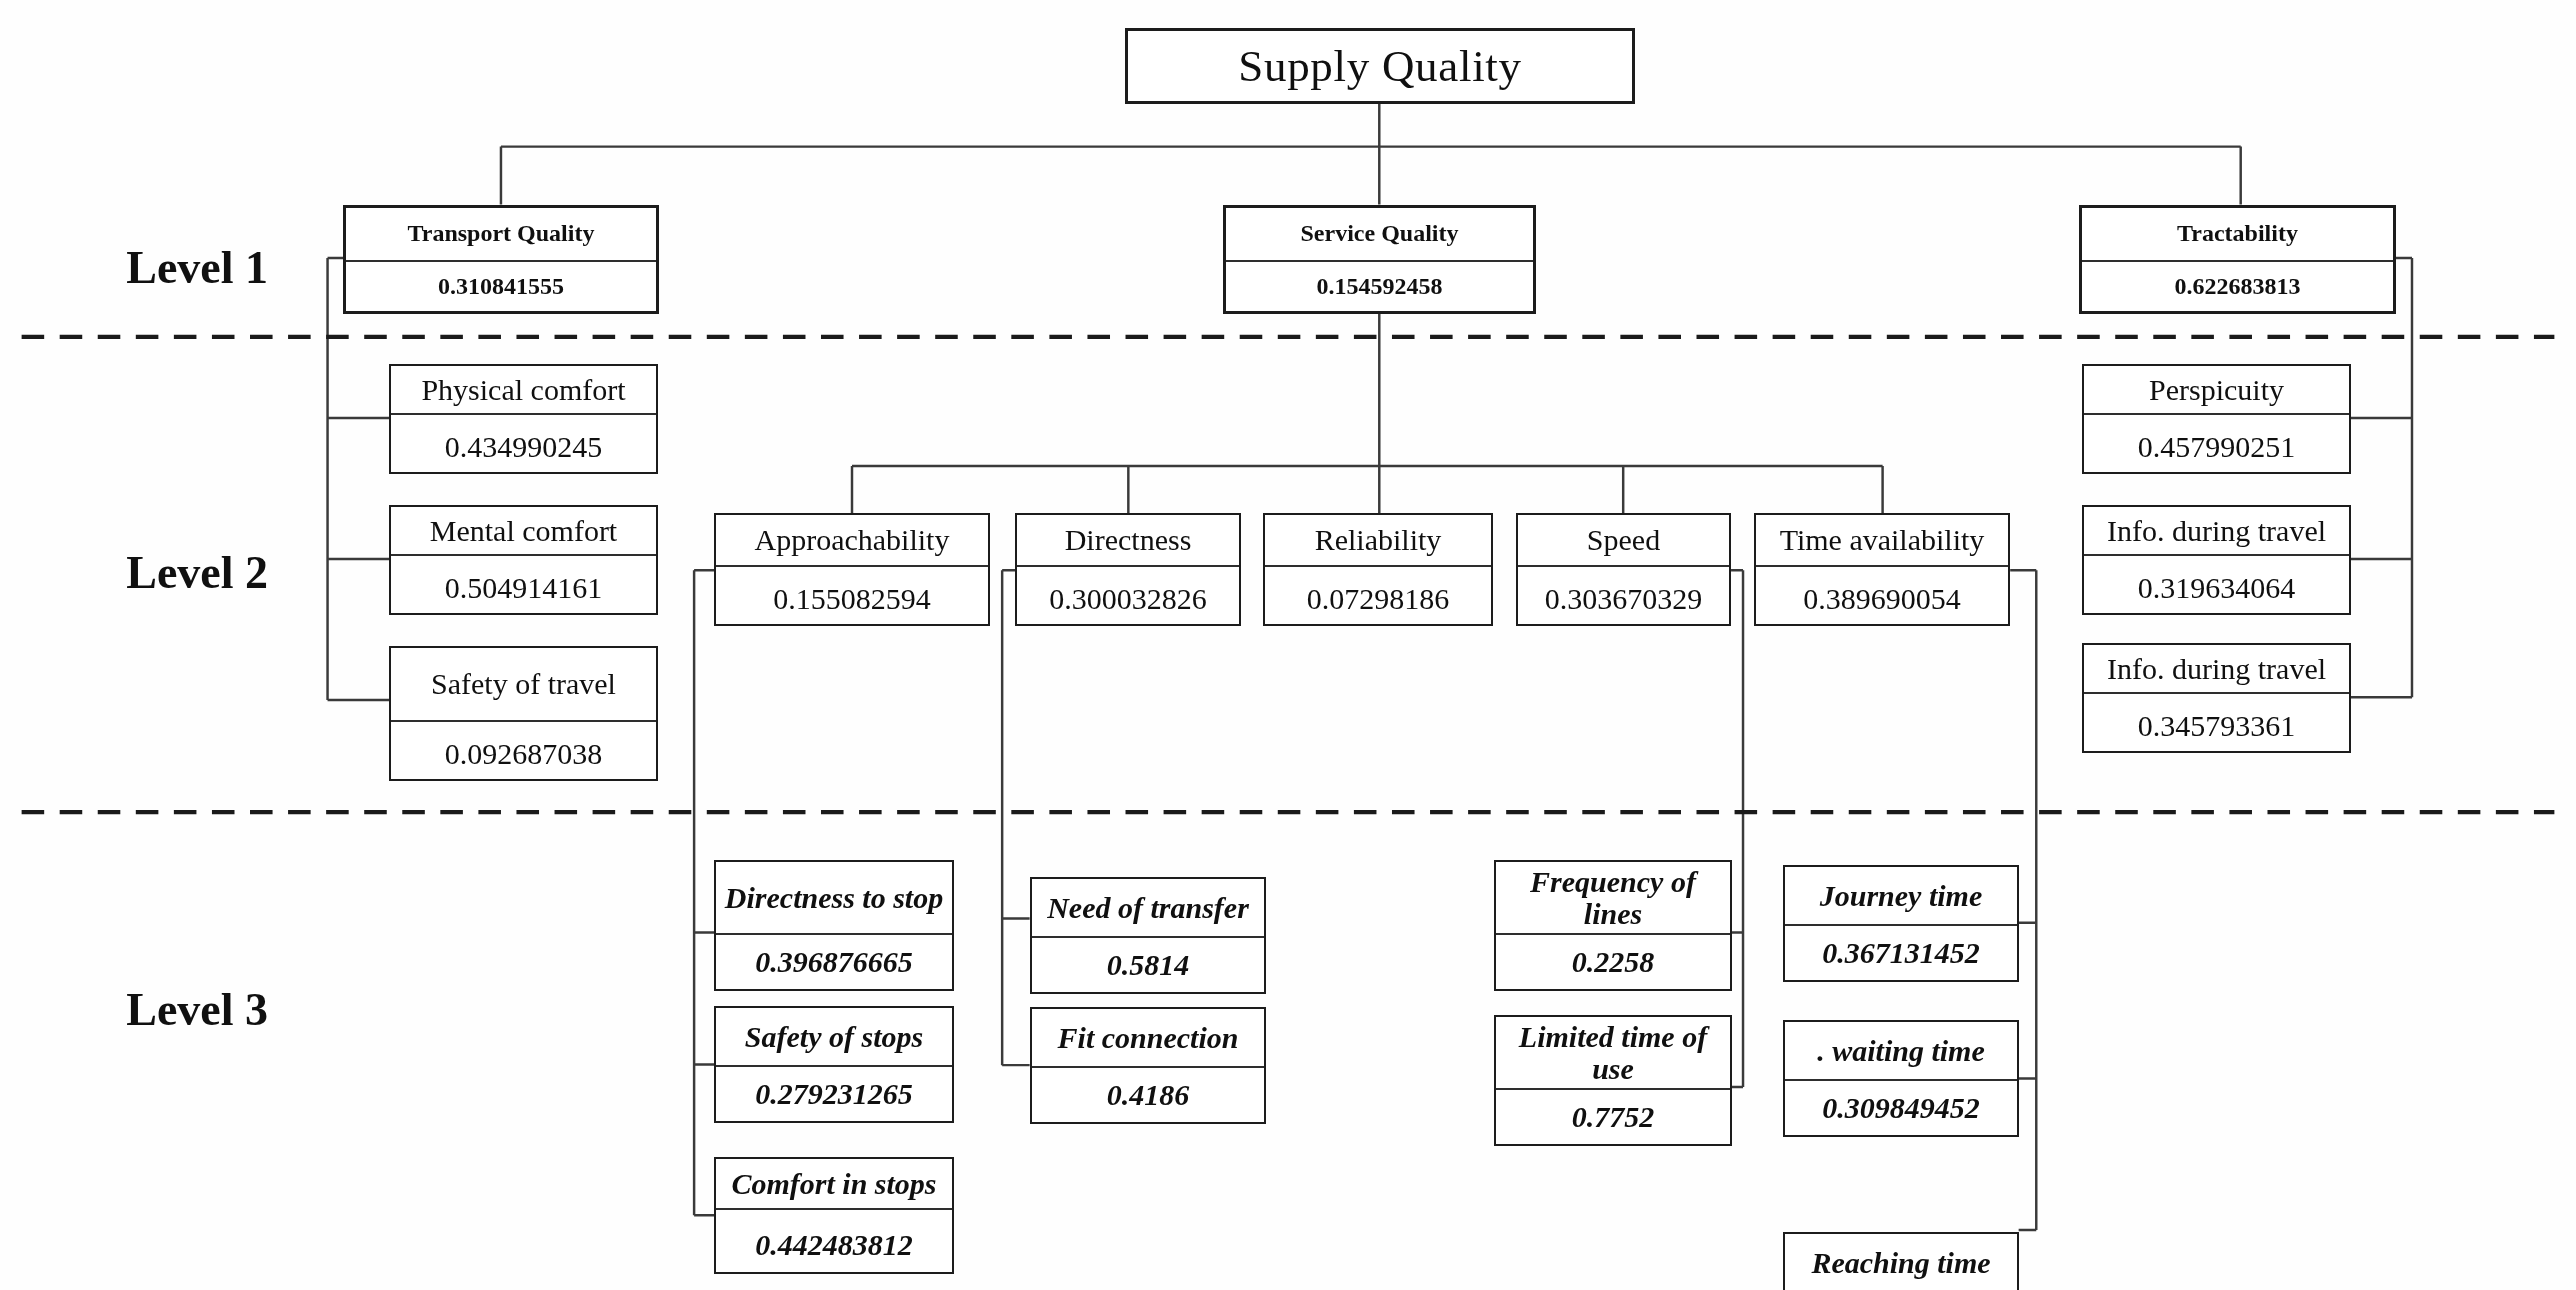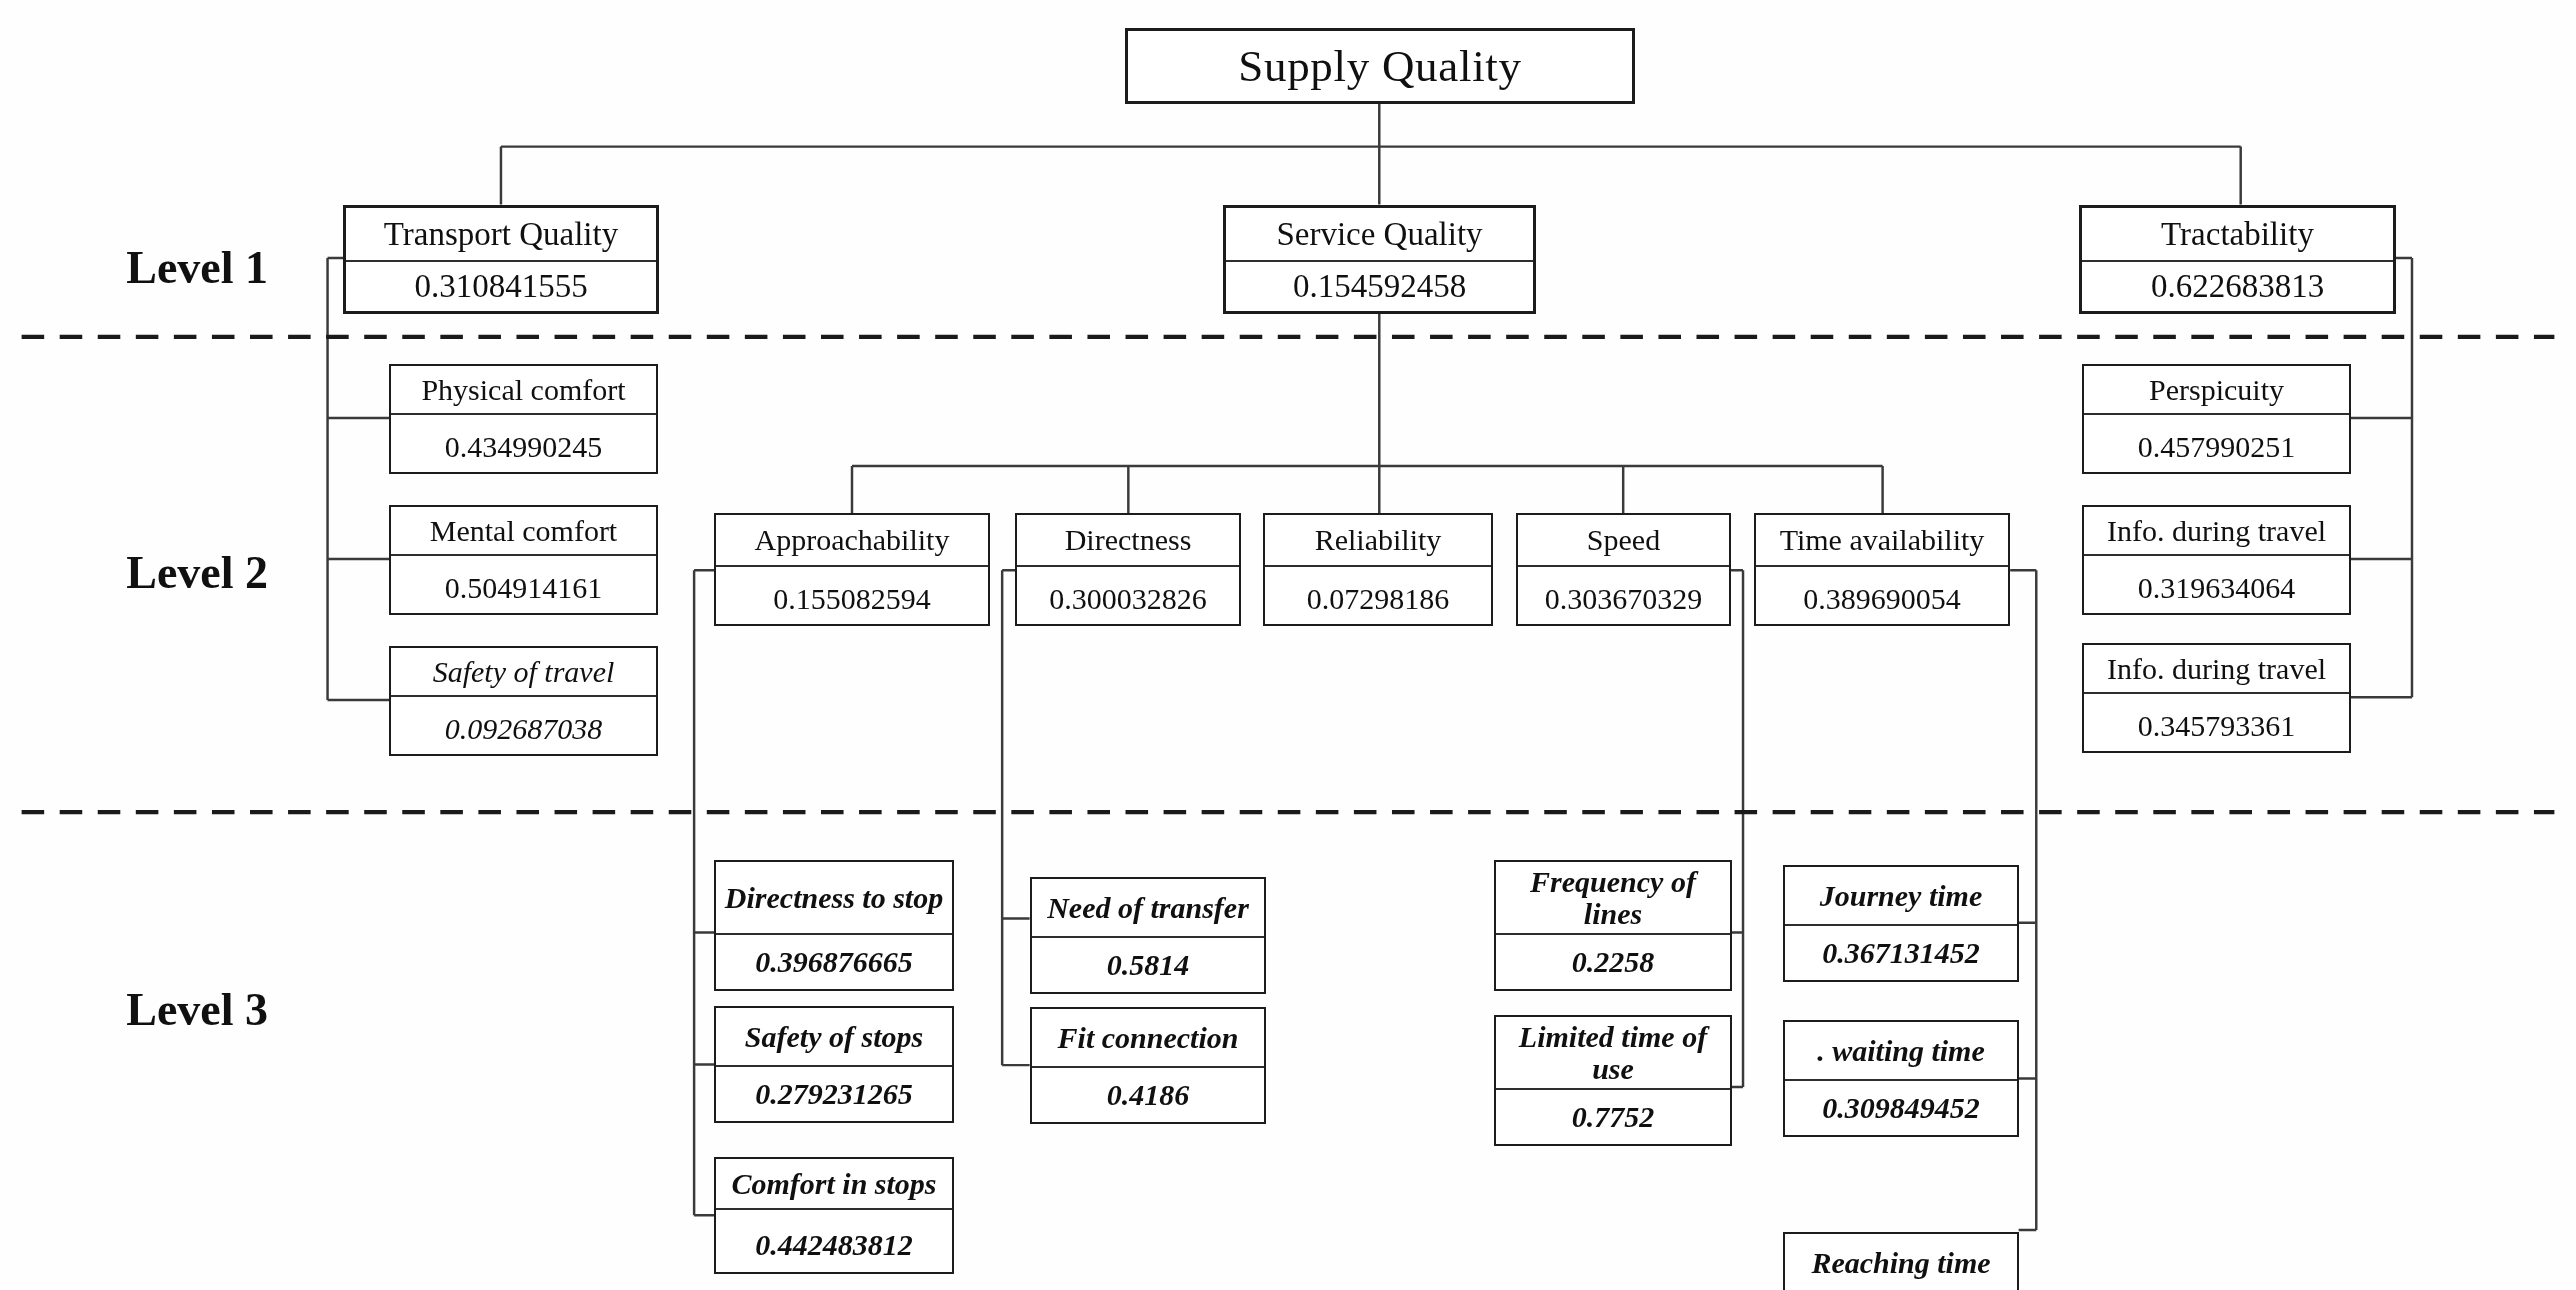--- a/index.html
+++ b/index.html
@@ -32,21 +32,21 @@
   }
   .title-box{
     position:absolute;
     background:#ffffff;
     border:3.5px solid #1c1c1c;
     box-sizing:border-box;
     display:flex;align-items:center;justify-content:center;
     font-size:45px;
     letter-spacing:0.7px;
   }
-  .lvl1{border-width:3.5px;font-weight:normal;font-size:33px;}
+  .lvl1{border-width:3.5px;font-weight:bold;font-size:24px;}
   .lvl1 .label{white-space:nowrap;}
   .lvl1 .value{height:49px;}
   .lvl2{font-size:30px;gap:6px;}
   .lvl2 .label{white-space:nowrap;}
   .lvl2 .value{height:51px;}
   .lvl3{font-size:30px;font-style:italic;font-weight:bold;}
   .lvl3 .label{padding:0 1.4px;}
   .lvl3 .value{height:54px;}
   .level-label{
     position:absolute;width:169px;text-align:right;
@@ -101,21 +101,21 @@
   </div>
 
   <div class="node lvl2" style="left:389px;top:364px;width:269px;height:110px;">
     <div class="label">Physical comfort</div>
     <div class="value">0.434990245</div>
   </div>
   <div class="node lvl2" style="left:389px;top:505px;width:269px;height:110px;">
     <div class="label">Mental comfort</div>
     <div class="value">0.504914161</div>
   </div>
-  <div class="node lvl2" style="left:389px;top:646px;width:269px;height:110px;font-style:italic;">
+  <div class="node lvl2" style="left:389px;top:646px;width:269px;height:135px;">
     <div class="label">Safety of travel</div>
     <div class="value">0.092687038</div>
   </div>
 
   <div class="node lvl2" style="left:714px;top:513px;width:276px;height:113px;">
     <div class="label">Approachability</div>
     <div class="value">0.155082594</div>
   </div>
   <div class="node lvl2" style="left:1015px;top:513px;width:226px;height:113px;">
     <div class="label">Directness</div>

